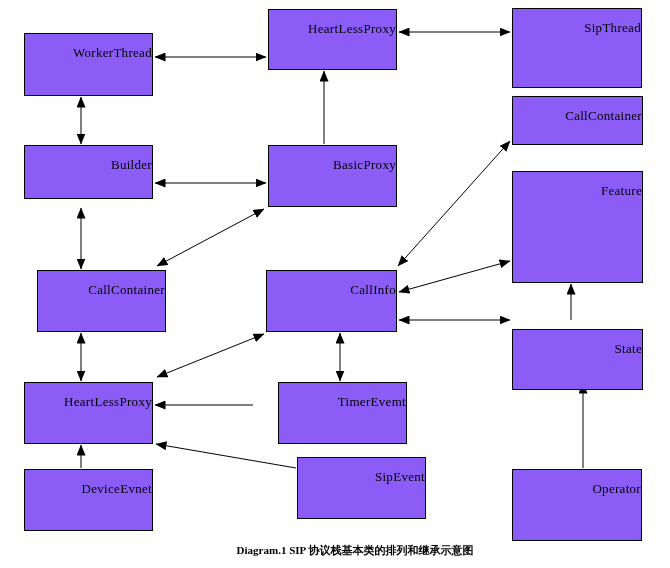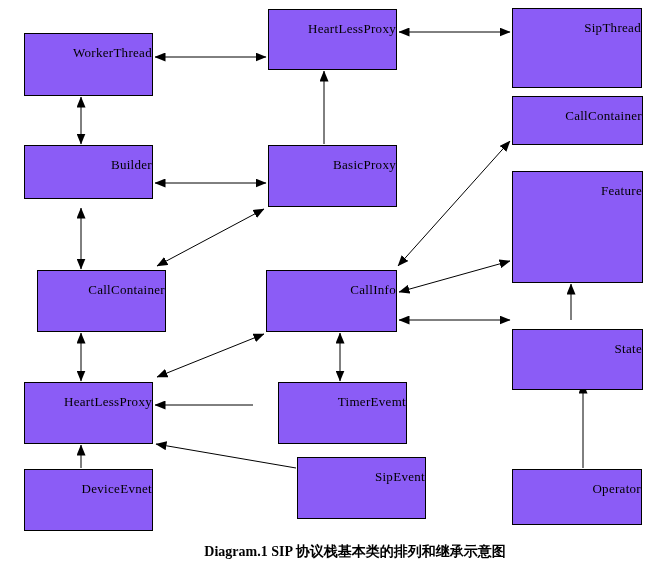--- a/index.html
+++ b/index.html
@@ -35,21 +35,21 @@
   }
   .node span {
     display: inline-block;
   }
   .caption {
     position: absolute;
     top: 543px;
     left: 40px;
     right: 0;
     text-align: center;
-    font-size: 14px;
+    font-size: 11px;
     font-weight: bold;
     color: #000000;
     font-family: "Liberation Serif", serif;
   }
 </style>
 </head>
 <body>
 
 <div class="stage">
 
@@ -89,18 +89,18 @@
       <div class="node" style="left: 268px; top: 145px; width: 129px; height: 62px;"><span>BasicProxy</span></div>
       <div class="node" style="left: 512px; top: 96px; width: 131px; height: 49px;"><span>CallContainer</span></div>
       <div class="node" style="left: 512px; top: 171px; width: 131px; height: 112px;"><span>Feature</span></div>
       <div class="node" style="left: 24px; top: 270px; width: 129px; height: 62px; margin-left: 13px;"><span>CallContainer</span></div>
       <div class="node" style="left: 266px; top: 270px; width: 131px; height: 62px; font-family: Liberation Serif, serif;"><span>CallInfo</span></div>
       <div class="node" style="left: 512px; top: 321px; width: 131px; height: 61px; margin-top: 8px;"><span>State</span></div>
       <div class="node" style="left: 24px; top: 382px; width: 129px; height: 62px;"><span>HeartLessProxy</span></div>
       <div class="node" style="left: 254px; top: 382px; width: 129px; height: 62px; margin-left: 24px;"><span>TimerEvemt</span></div>
       <div class="node" style="left: 24px; top: 469px; width: 129px; height: 62px;"><span>DeviceEvnet</span></div>
       <div class="node" style="left: 297px; top: 457px; width: 129px; height: 62px; padding-left: 48px;"><span>SipEvent</span></div>
-      <div class="node" style="left: 512px; top: 469px; width: 130px; height: 56px;"><span>Operator</span></div>
+      <div class="node" style="left: 512px; top: 469px; width: 130px; height: 72px;"><span>Operator</span></div>
     </div>
 
   <div class="caption">Diagram.1 SIP 协议栈基本类的排列和继承示意图</div>
 
 </div>
 
 </body></html>

